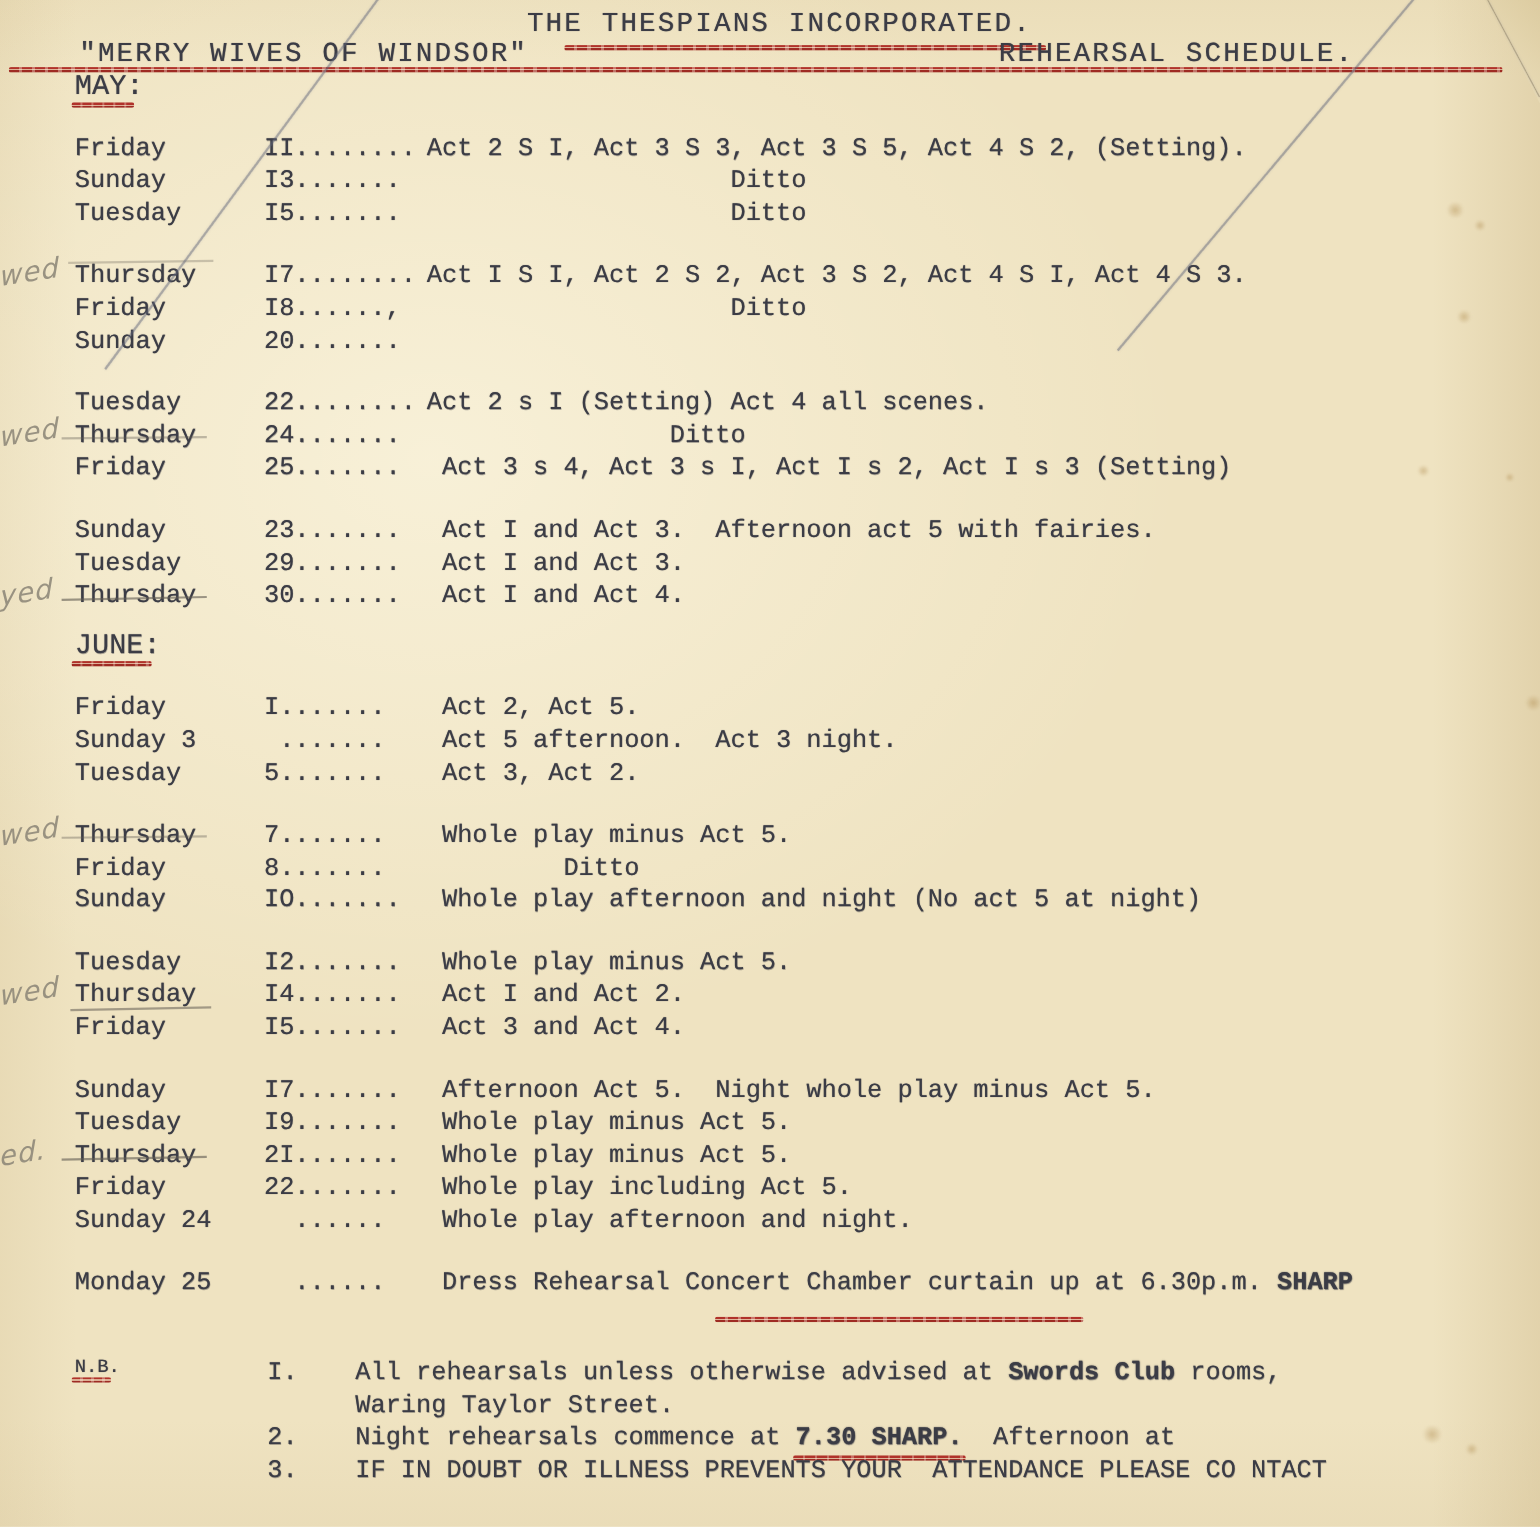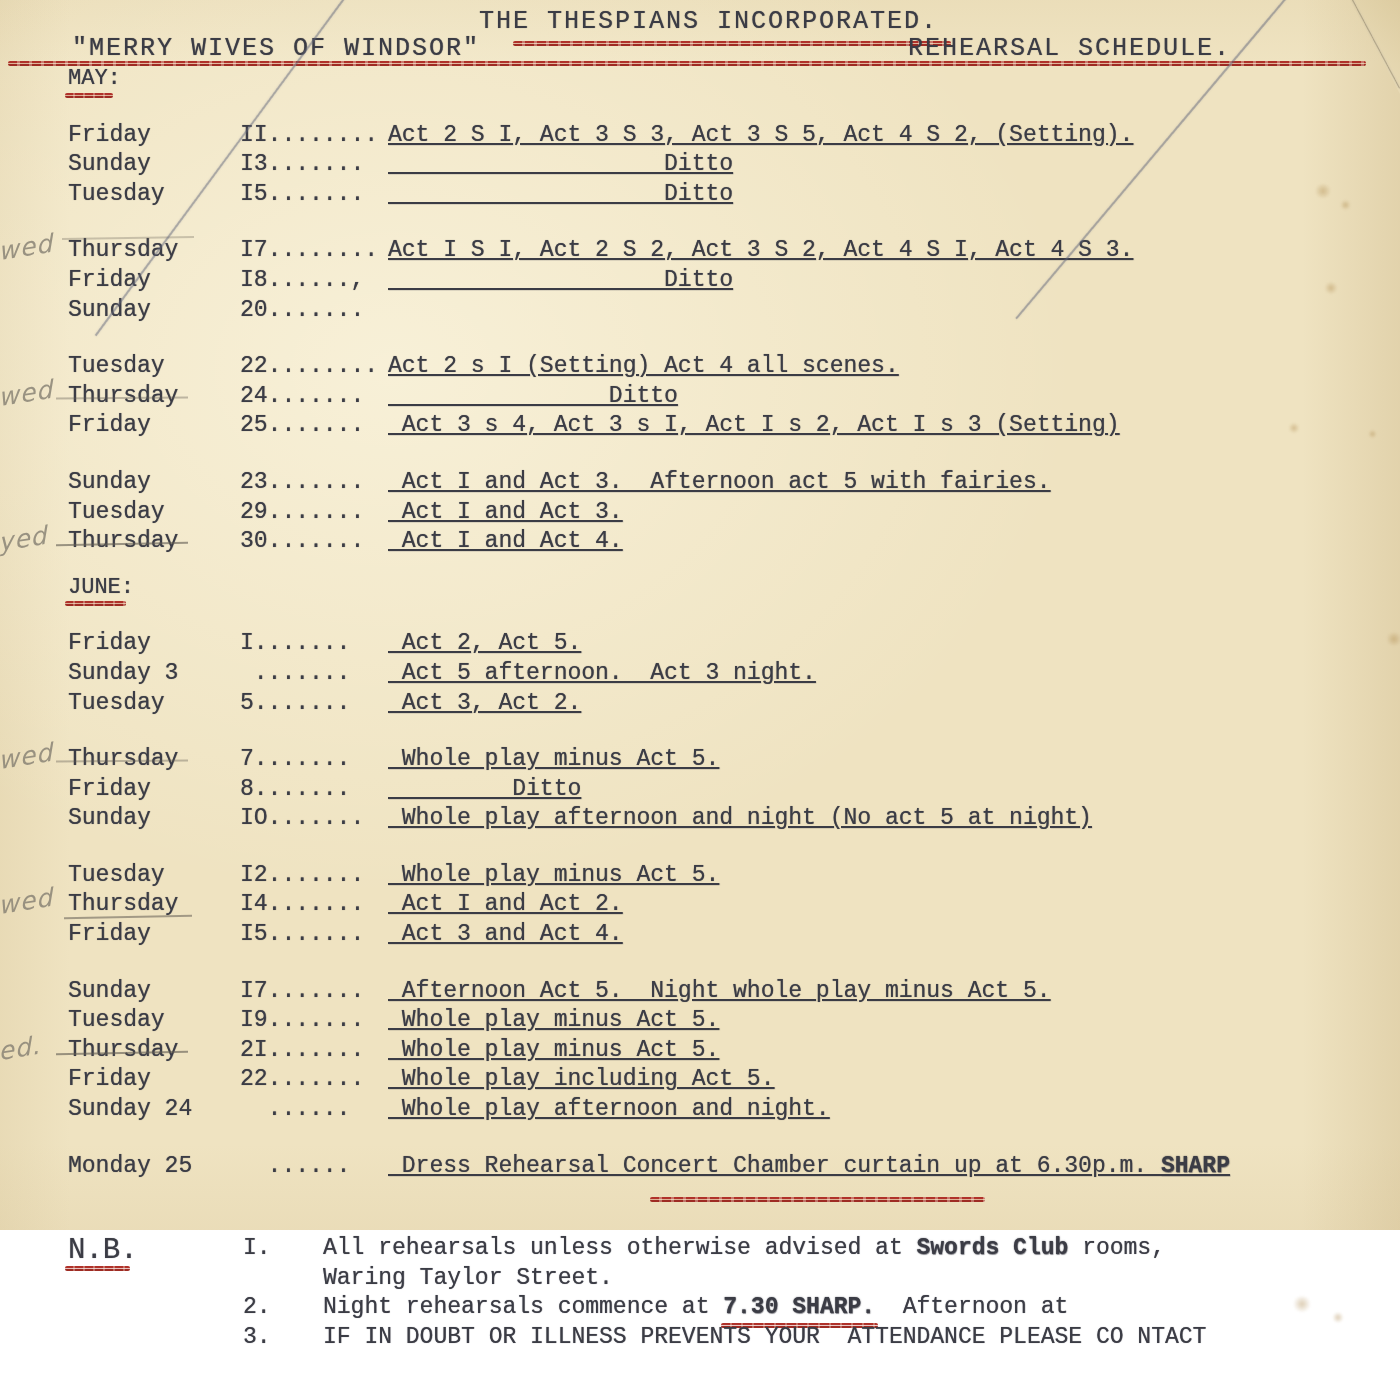--- a/index.html
+++ b/index.html
@@ -1,18 +1,18 @@
 <!DOCTYPE html>
 <html><head>
 <meta charset="utf-8">
 <style>
   html,body{margin:0;padding:0;}
   body{width:1400px;height:1400px;overflow:hidden;}
   .page{
-    position:relative;width:1400px;height:1230px;
+    position:relative;width:1400px;height:1388px;
     background:
       radial-gradient(1100px 850px at 28% 30%, rgba(255,251,234,0.55), rgba(255,251,234,0) 62%),
       linear-gradient(90deg, rgba(208,188,142,0.22), rgba(0,0,0,0) 5%, rgba(0,0,0,0) 93%, rgba(196,172,122,0.30)),
       linear-gradient(0deg, rgba(214,194,150,0.20), rgba(0,0,0,0) 7%),
       linear-gradient(180deg, rgba(222,205,162,0.25), rgba(0,0,0,0) 5%),
       #efe3c1;
     font-family:"Liberation Mono","DejaVu Sans Mono",monospace;
     color:#3b3c45;
   }
   .ink{ text-shadow:0 0 1px rgba(59,60,69,0.55), 0.4px 0.4px 0.6px rgba(59,60,69,0.35); }
@@ -21,26 +21,26 @@
     position:absolute; height:5px; border-radius:2px;
     background:
       repeating-linear-gradient(90deg, rgba(0,0,0,0) 0 9px, rgba(255,248,230,0.35) 9px 12px),
       linear-gradient(to bottom, #b0322a 0 2px, rgba(178,50,42,0.25) 2px 3px, #9e2b23 3px 5px);
     filter:blur(0.2px);
   }
   .flow{ position:absolute; left:65px; top:64px; right:16px; }
   .row{ display:flex; height:29.6px; line-height:29.6px; font-size:23px; white-space:pre; padding-left:3px; position:relative; }
   .cell-day{ display:inline-block; width:172px; position:relative; }
   .cell-date{ display:inline-block; width:148px; }
-  .cell-desc{ flex:1;text-decoration:underline; }
+  .cell-desc{ flex:1; }
   .group{ margin-top:27px; }
   .group:first-of-type{ margin-top:0; }
   .month{ margin-top:0; }
   .month + .month{ margin-top:16px; }
-  .month-label{ position:relative; display:inline-block; font-size:22px; }
+  .month-label{ position:relative; display:inline-block; font-size:26px; }
   .month-label::after, .nb-label::after{
     content:""; position:absolute; left:-3px; bottom:-4px; right:8px; height:5px; border-radius:2px;
     background:
       repeating-linear-gradient(90deg, rgba(0,0,0,0) 0 8px, rgba(255,248,230,0.3) 8px 10px),
       linear-gradient(to bottom, #b0322a 0 2px, rgba(178,50,42,0.3) 2px 3px, #9e2b23 3px 5px);
   }
   .mark-strike::after, .mark-strike-light::after, .mark-underline::after, .mark-overline::after{
     content:""; position:absolute; left:-12px; width:132px; border-top:2.2px solid rgba(98,93,84,0.62);
     transform:rotate(-1.1deg);
   }
@@ -57,21 +57,21 @@
   .seg-b{ font-weight:700; text-shadow:0 0 1.4px rgba(59,60,69,0.8), 0.5px 0.5px 0.7px rgba(59,60,69,0.5); }
   .seg-r{ position:relative; }
   .seg-r::after{
     content:""; position:absolute; left:-2px; right:-3px; bottom:-5px; height:5px; border-radius:2px;
     background:
       repeating-linear-gradient(90deg, rgba(0,0,0,0) 0 9px, rgba(255,248,230,0.3) 9px 11px),
       linear-gradient(to bottom, #b0322a 0 2px, rgba(178,50,42,0.25) 2px 3px, #9e2b23 3px 5px);
     filter:blur(0.2px);
   }
   .nb-block{ position:relative; margin-top:32px; }
-  .nb-label{ position:absolute; left:3px; top:0; font-size:29px; }
+  .nb-label{ position:absolute; left:3px; top:0; font-size:17px; }
   .nb-line .cell-nbnum{ display:inline-block; width:80px; margin-left:175px; }
   .divider-rule{ position:relative; margin:16px 0 0 585px; width:335px; }
   .crease{ position:absolute; pointer-events:none; background:linear-gradient(to right, rgba(96,101,122,0.5), rgba(96,101,122,0.5)); box-shadow:0 0 2px rgba(130,130,150,0.3); }
   .stain{ position:absolute; pointer-events:none; border-radius:50%; filter:blur(1px);
     background:radial-gradient(circle, rgba(165,125,60,0.38), rgba(165,125,60,0) 70%); }
   .fold{ position:absolute; right:0; top:0; width:50px; height:94px; pointer-events:none;
     clip-path:polygon(100% 0, 100% 100%, 0 0);
     background:linear-gradient(225deg, #dccb9f, #e9dcb8 70%); opacity:0.8; }
 </style>
 </head>

